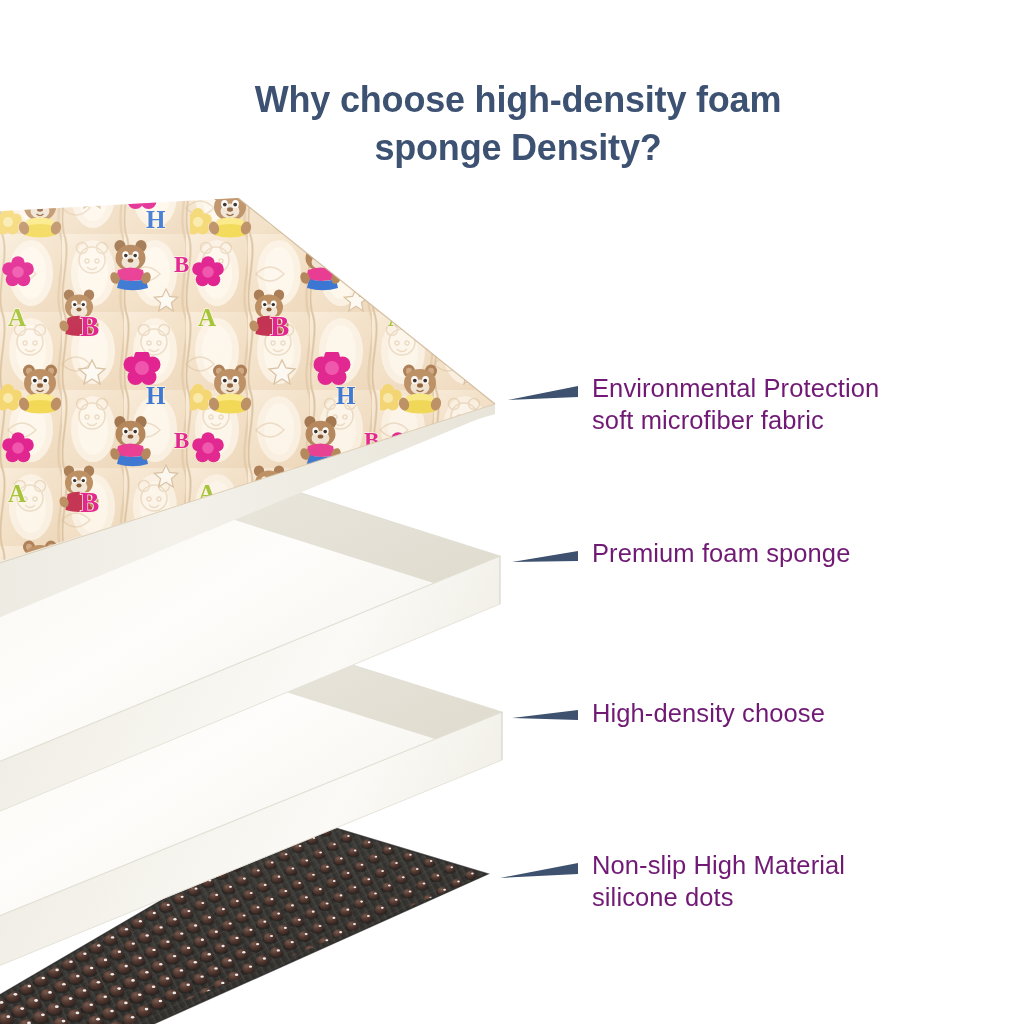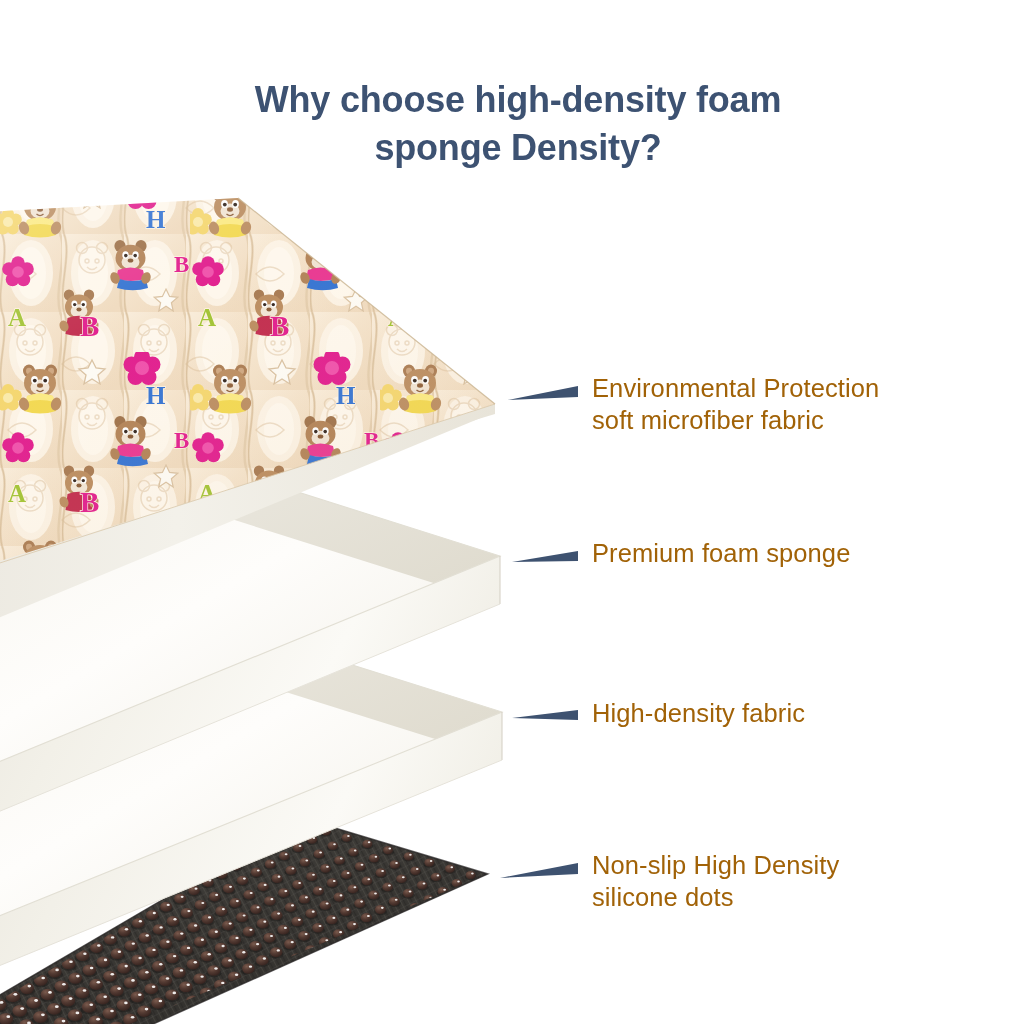--- a/index.html
+++ b/index.html
@@ -27,21 +27,21 @@
     padding-left:12px;
   }
 
   
   #illustration{position:absolute;left:0;top:0;width:1024px;height:1024px;}
   #illustration svg{position:absolute;left:0;top:0;}
 
   
   .callout{
     position:absolute;
-    color:#a16207;
+    color:#701a75;
     font-family:"Liberation Sans", sans-serif;
     font-size:25.5px;
     line-height:32px;
     font-weight:normal;
     white-space:pre-line;
     letter-spacing:0.1px;
   }
   #callout-0{left:592px;top:372px;}
   #callout-1{left:592px;top:537px;text-align:right;}
   #callout-2{left:592px;top:697px;}
@@ -1477,17 +1477,17 @@
         <path d="M 512 562 L 578 551 L 578 561 Z" fill="#3e5270"></path>
         <path d="M 512 718 L 578 710 L 578 720 Z" fill="#3e5270"></path>
         <path d="M 500 878 L 578 863 L 578 874 Z" fill="#3e5270"></path>
       </g>
     </svg>
   </div>
 
   <div class="callout" id="callout-0">Environmental Protection
 soft microfiber fabric</div>
   <div class="callout" id="callout-1">Premium foam sponge</div>
-  <div class="callout" id="callout-2">High-density fabric</div>
-  <div class="callout" id="callout-3">Non-slip High Density
+  <div class="callout" id="callout-2">High-density choose</div>
+  <div class="callout" id="callout-3">Non-slip High Material
 silicone dots</div>
 
 </div>
 
 </body></html>

